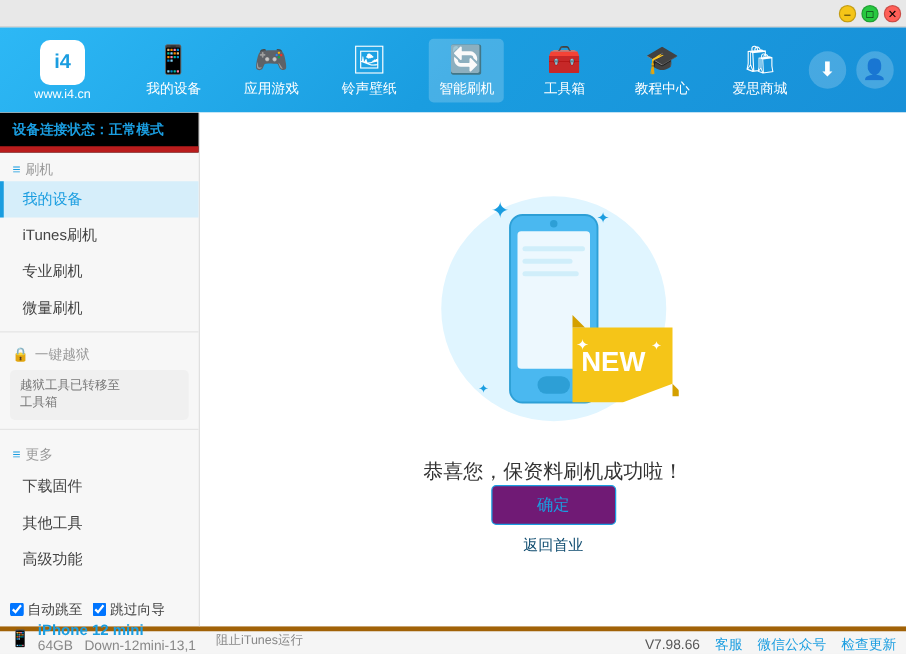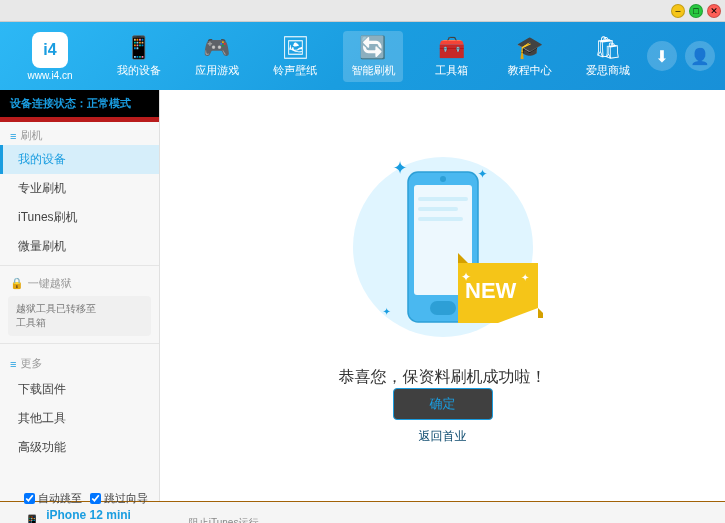--- a/index.html
+++ b/index.html
@@ -191,44 +191,44 @@
 
     .congrats-text {
       font-size: 16px;
       color: #333;
       font-weight: normal;
     }
 
     .confirm-btn {
       width: 100px;
       height: 32px;
-      background: #404040;
+      background: #701a75;
       border: 1px solid #1a9de0;
       color: #1a9de0;
       border-radius: 4px;
       cursor: pointer;
       font-size: 13px;
       margin-bottom: 8px;
     }
 
     .back-to-home {
       font-size: 12px;
       color: #0c4a6e;
       cursor: pointer;
     }
 
     
     .bottom-bar {
       height: 22px;
       background: #f5f5f5;
-      border-top: 1px solid #a16207;
-      display: flex;
-      align-items: center;
+      border-top: 4px solid #a16207;
+      display: flex;
+      align-items: flex-end;
       justify-content: space-between;
-      padding: 0 24px;
+      padding: 0 8px;
       font-size: 11px;
       color: #555;
     }
     .bottom-left { display: flex; align-items: center; gap: 6px; }
     .bottom-right { display: flex; align-items: center; gap: 12px; }
 
     .checkbox-item {
       display: flex;
       align-items: center;
       gap: 3px;
@@ -342,24 +342,24 @@
 
     <div class="sidebar-section-title">
       <span style="color:#1a9de0;">≡</span>
       <span>刷机</span>
     </div>
 
     <div class="sidebar-item active">
       <span>我的设备</span>
     </div>
     <div class="sidebar-item">
+      <span>iTunes刷机</span>
+    </div>
+    <div class="sidebar-item">
       <span>专业刷机</span>
-    </div>
-    <div class="sidebar-item">
-      <span>iTunes刷机</span>
     </div>
     <div class="sidebar-item">
       <span>微量刷机</span>
     </div>
 
     <div class="divider-line"></div>
 
     <div class="sidebar-section-title">
       <span style="color:#bbb;">🔒</span>
       <span>一键越狱</span>
@@ -454,13 +454,19 @@
             <span>Down-12mini-13,1</span>
           </span>
         </div>
       </div>
     </div>
     <div style="margin-left: 10px; margin-top: 20px;">
       <span class="itunes-status">阻止iTunes运行</span>
     </div>
   </div>
 
+  <div class="bottom-right">
+    <span>V7.98.66</span>
+    <span style="cursor:pointer; color:#1a9de0;">客服</span>
+    <span style="cursor:pointer; color:#1a9de0;">微信公众号</span>
+    <span style="cursor:pointer; color:#1a9de0;">检查更新</span>
+  </div>
 </div>
 
 </body></html>

